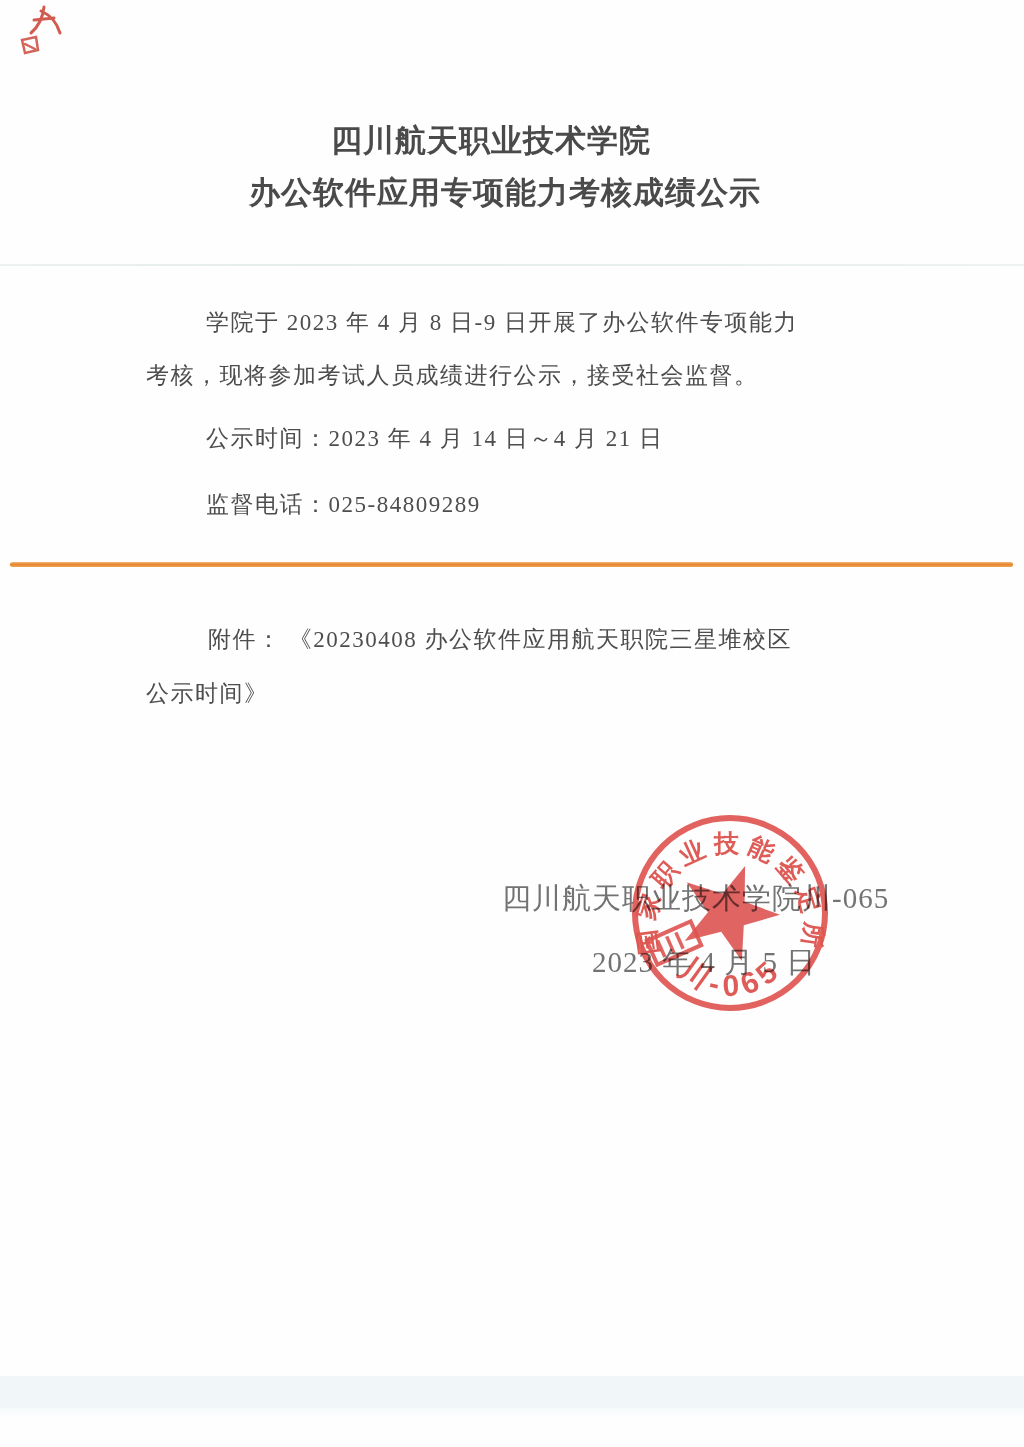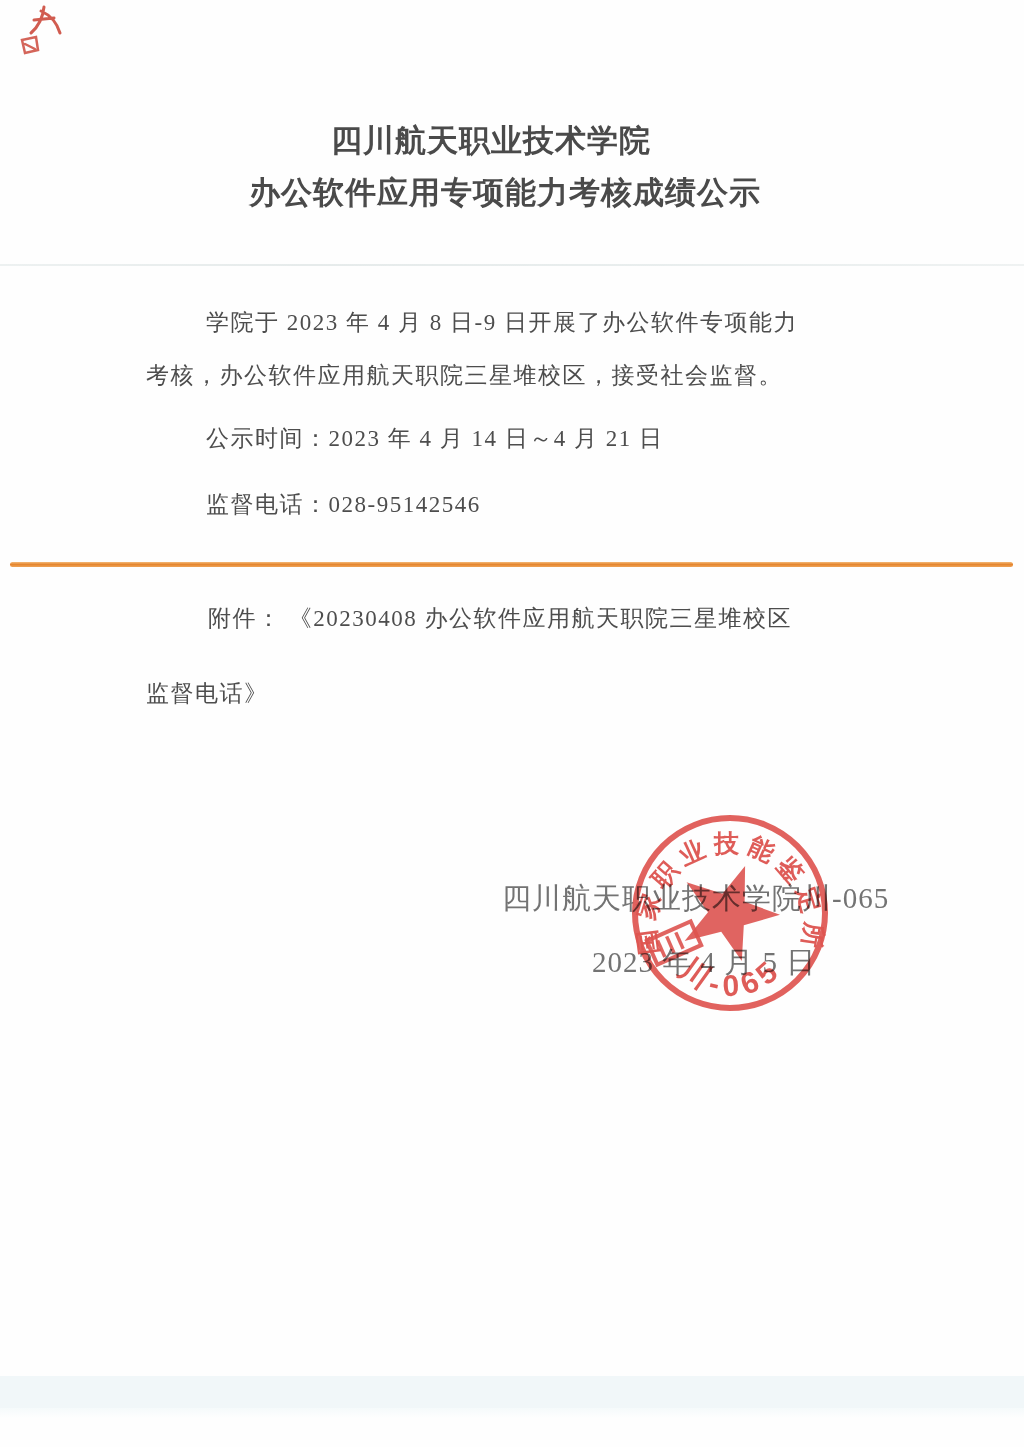--- a/index.html
+++ b/index.html
@@ -53,25 +53,25 @@
     <path d="M30 5 C29 14 25 24 17 31 M27 9 C36 13 43 21 46 31 M20 18 L40 16" fill="none" stroke="#cc4a3d" stroke-width="3" stroke-linecap="round" opacity="0.9"></path>
     <path d="M8 38 l14 -3 l2 13 l-13 3 z M11 42 l10 5" fill="none" stroke="#cc4a3d" stroke-width="2.5" stroke-linecap="round" opacity="0.85"></path>
   </svg>
 
   <div class="title-line" style="left:505px;top:172px;">办公软件应用专项能力考核成绩公示</div>
   <div class="title-line" style="left:491px;top:120px;">四川航天职业技术学院</div>
 
   <div id="title-divider"></div>
 
   <div class="body-line" style="left:206px;top:311px;">学院于 2023 年 4 月 8 日-9 日开展了办公软件专项能力</div>
-  <div class="body-line" style="left:146px;top:364px;">考核，办公软件应用航天职院三星堆校区，接受社会监督。</div>
+  <div class="body-line" style="left:146px;top:364px;">考核，现将参加考试人员成绩进行公示，接受社会监督。</div>
   <div class="body-line" style="left:206px;top:427px;text-align:center;">公示时间：2023 年 4 月 14 日～4 月 21 日</div>
-  <div class="body-line" style="left:206px;top:493px;">监督电话：028-95142546</div>
-  <div class="body-line" style="left:208px;top:607px;">附件： 《20230408 办公软件应用航天职院三星堆校区</div>
-  <div class="body-line" style="left:146px;top:682px;">监督电话》</div>
+  <div class="body-line" style="left:206px;top:493px;">监督电话：025-84809289</div>
+  <div class="body-line" style="left:208px;top:628px;">附件： 《20230408 办公软件应用航天职院三星堆校区</div>
+  <div class="body-line" style="left:146px;top:682px;">公示时间》</div>
 
   <div id="orange-line"></div>
 
   <div class="sig-line" style="left:502px;top:884px;">四川航天职业技术学院川-065</div>
   <div class="sig-line" style="left:592px;top:948px;">2023 年 4 月 5 日</div>
 
   <svg id="seal" viewBox="0 0 218 218" width="218" height="218">
     <defs>
       <path id="seal-top-arc" d="M 36.9 147.9 A 75 75 0 1 1 179.1 147.9" fill="none"></path>
       <path id="seal-bottom-arc" d="M 45.8 150 A 68 68 0 0 0 172.2 150" fill="none"></path>

